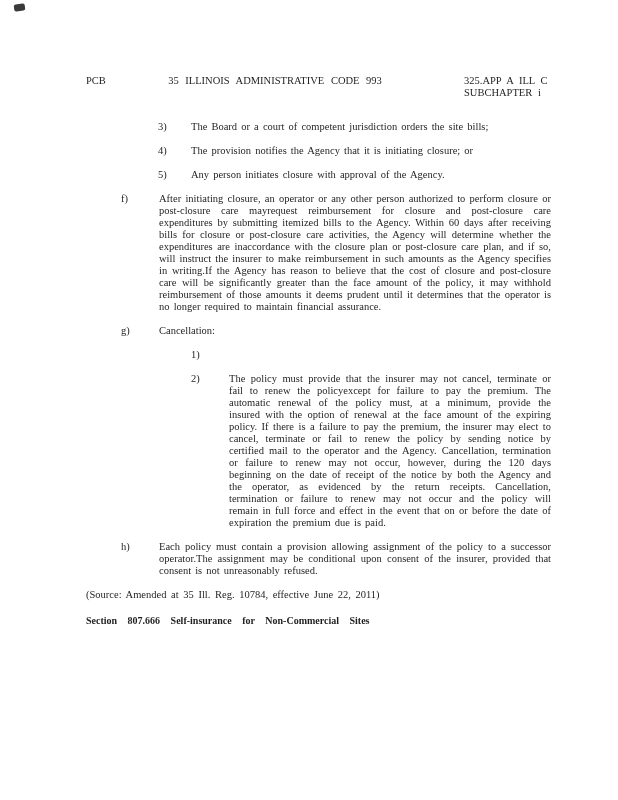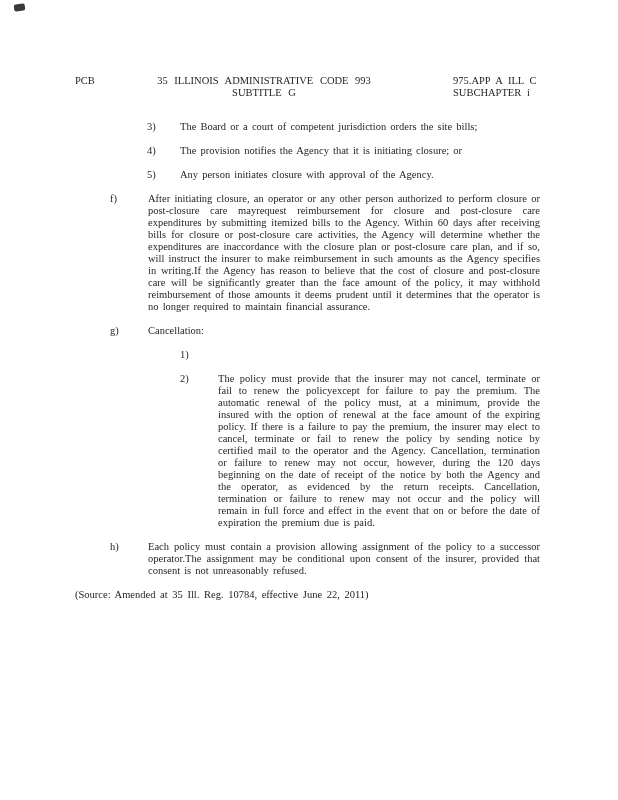--- a/index.html
+++ b/index.html
@@ -20,21 +20,21 @@
     left: 14px;
     top: 4px;
     width: 11px;
     height: 7px;
     background: #3a3a3a;
     border-radius: 2px;
     transform: rotate(-8deg);
   }
   .content {
     position: absolute;
-    left: 75px;
+    left: 86px;
     top: 75px;
     width: 465px;
   }
   .header { position: relative; height: 24px; margin-bottom: 22px; }
   .h-left   { position: absolute; left: 0;   top: 0; }
   .h-center { position: absolute; left: 58px; top: 0; width: 262px; text-align: center; word-spacing: 4px; }
   .h-right  { position: absolute; left: 378px; top: 0; width: 92px;  word-spacing: 3px; }
   .item { display: flex; margin-bottom: 12px; }
   .item .lbl { flex: 0 0 auto; }
   .item .txt { flex: 1 1 auto; text-align: justify; word-spacing: 1.5px; }
@@ -55,24 +55,23 @@
 <div class="page">
 
   <div class="scan-speck"></div>
 
   <div class="content">
 
     <div class="header">
       <span class="h-left">PCB</span>
       <div class="h-center">
         <div>35 ILLINOIS ADMINISTRATIVE CODE 993</div>
-        <div>SUBTITLE G</div>
       </div>
       <div class="h-right">
-        <div>975.APP A ILL C</div>
+        <div>325.APP A ILL C</div>
         <div>SUBCHAPTER i</div>
       </div>
     </div>
 
     <div class="item ind-a">
       <span class="lbl">3)</span>
       <div class="txt">The Board or a court of competent jurisdiction orders the site bills;</div>
     </div>
 
     <div class="item ind-a">
@@ -104,15 +103,16 @@
       <div class="txt">The policy must provide that the insurer may not cancel, terminate or fail to renew the policyexcept for failure to pay the premium. The automatic renewal of the policy must, at a minimum, provide the insured with the option of renewal at the face amount of the expiring policy. If there is a failure to pay the premium, the insurer may elect to cancel, terminate or fail to renew the policy by sending notice by certified mail to the operator and the Agency. Cancellation, termination or failure to renew may not occur, however, during the 120 days beginning on the date of receipt of the notice by both the Agency and the operator, as evidenced by the return receipts. Cancellation, termination or failure to renew may not occur and the policy will remain in full force and effect in the event that on or before the date of expiration the premium due is paid.</div>
     </div>
 
     <div class="item ind-b">
       <span class="lbl">h)</span>
       <div class="txt">Each policy must contain a provision allowing assignment of the policy to a successor operator.The assignment may be conditional upon consent of the insurer, provided that consent is not unreasonably refused.</div>
     </div>
 
     <div class="source-line">(Source: Amended at 35 Ill. Reg. 10784, effective June 22, 2011)</div>
 
+    <div class="section-line">Section 807.666 Self-insurance for Non-Commercial Sites</div>
 
   </div>
 </div>
 
 </body></html>

